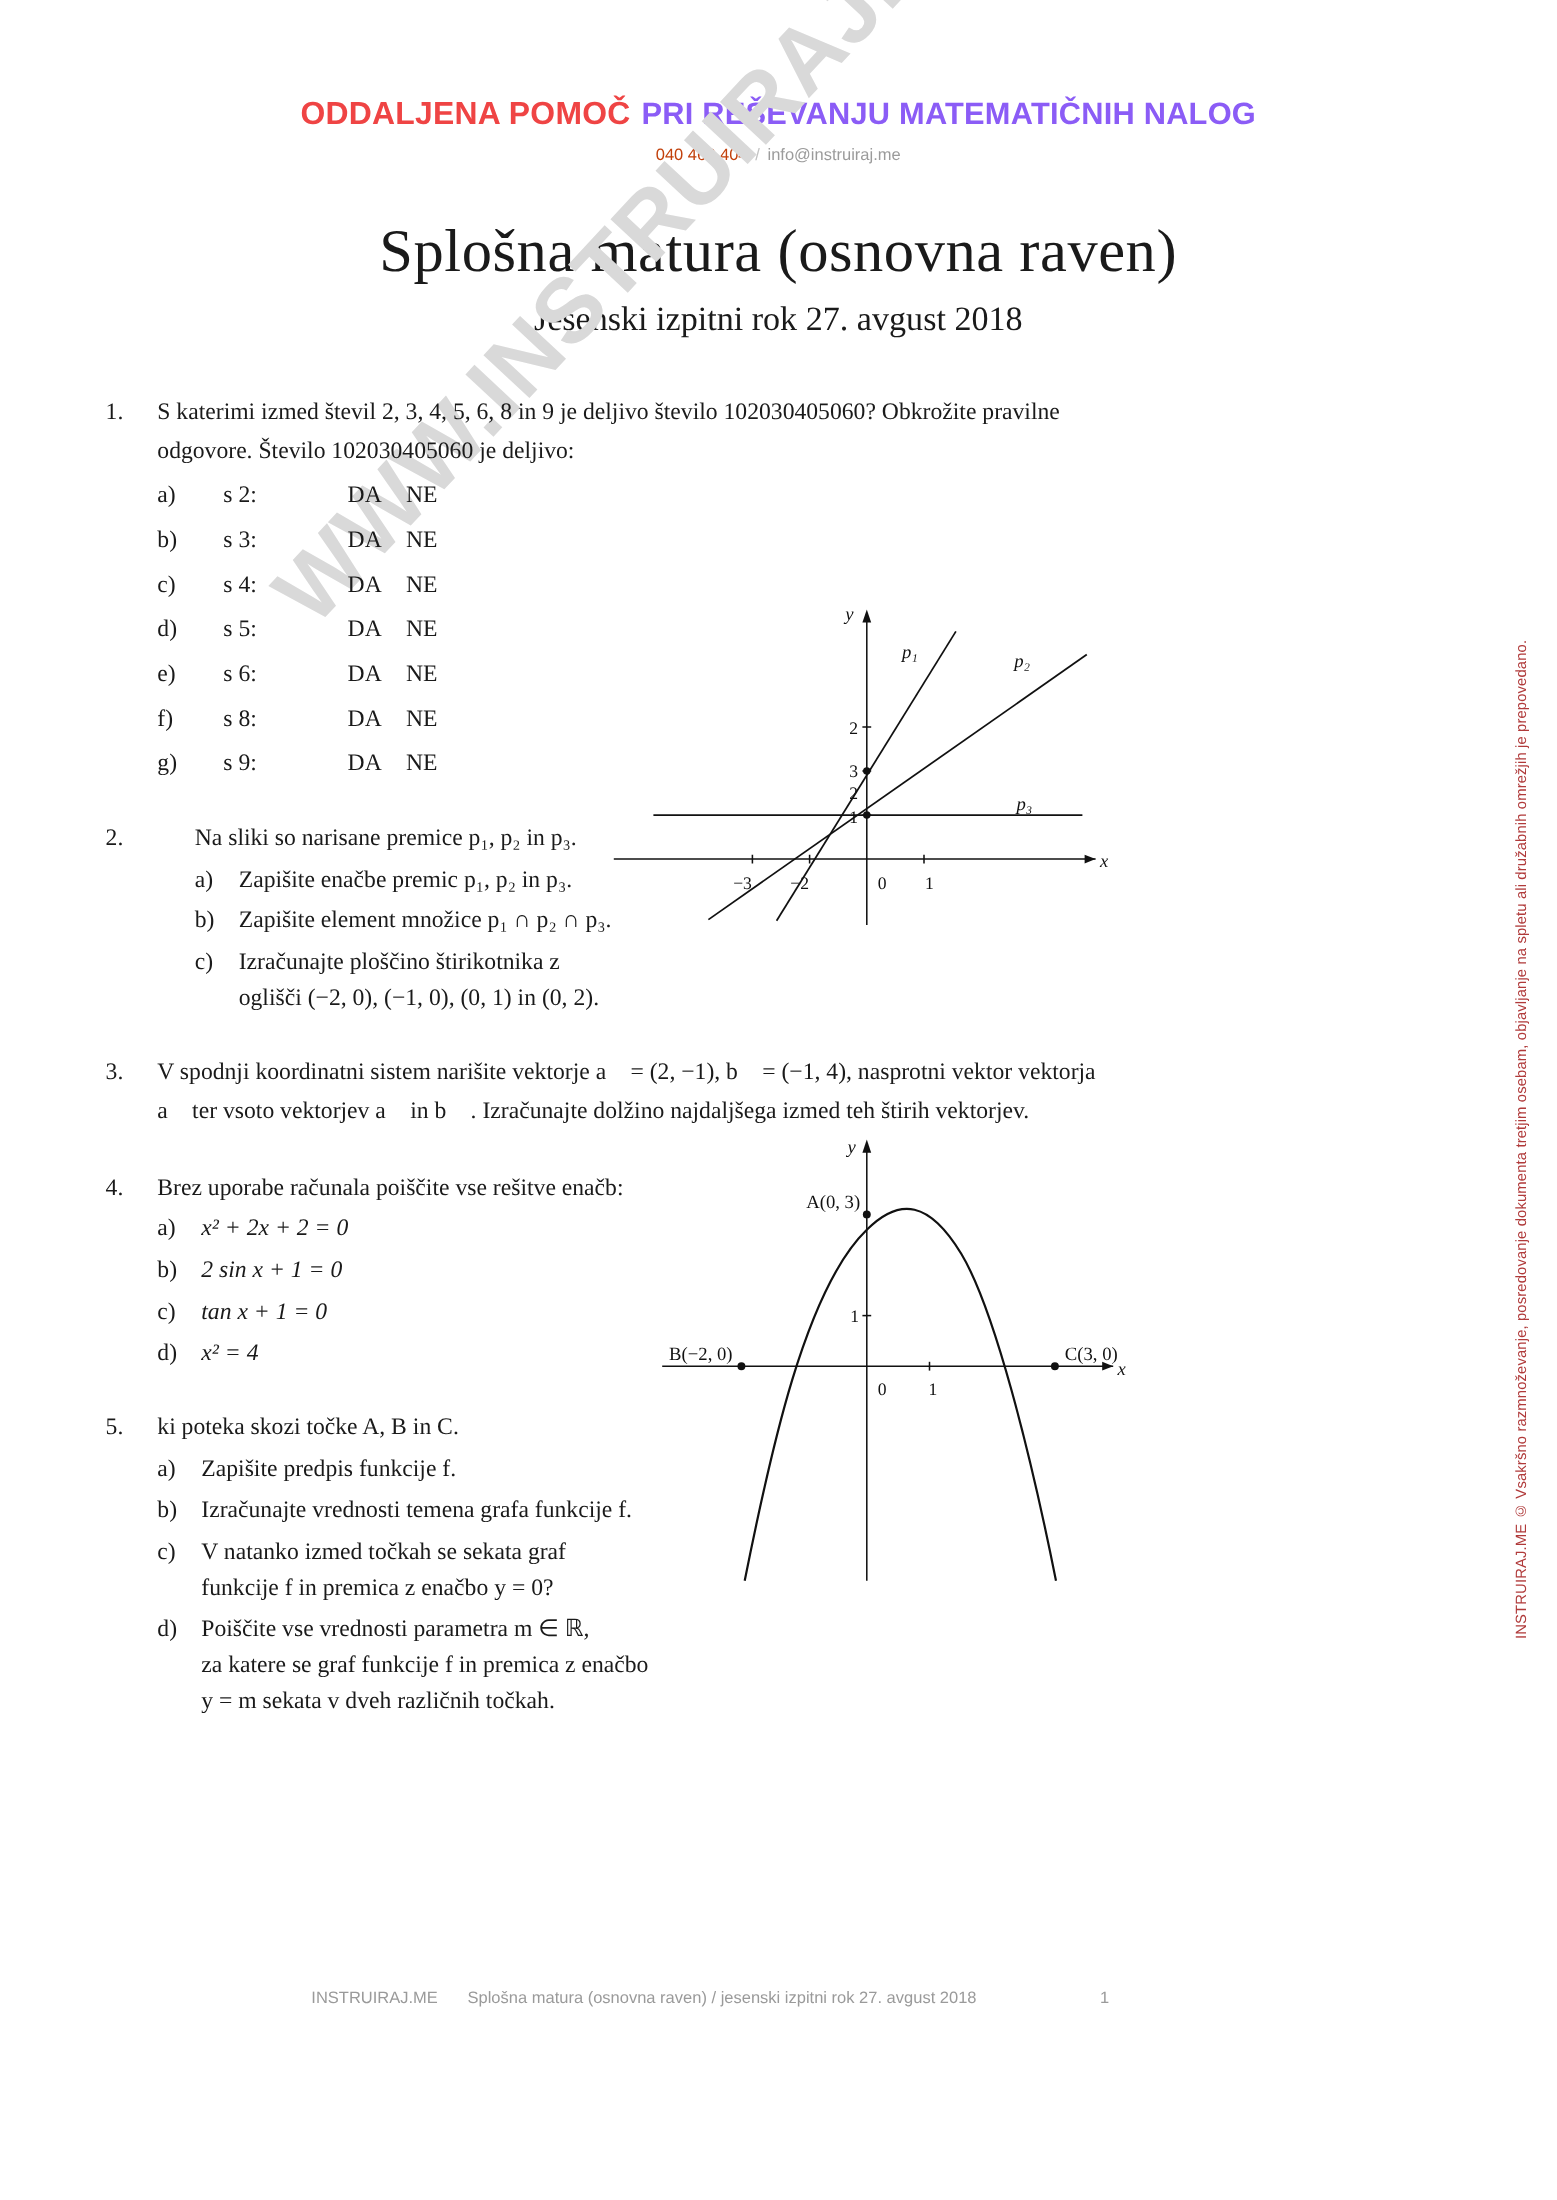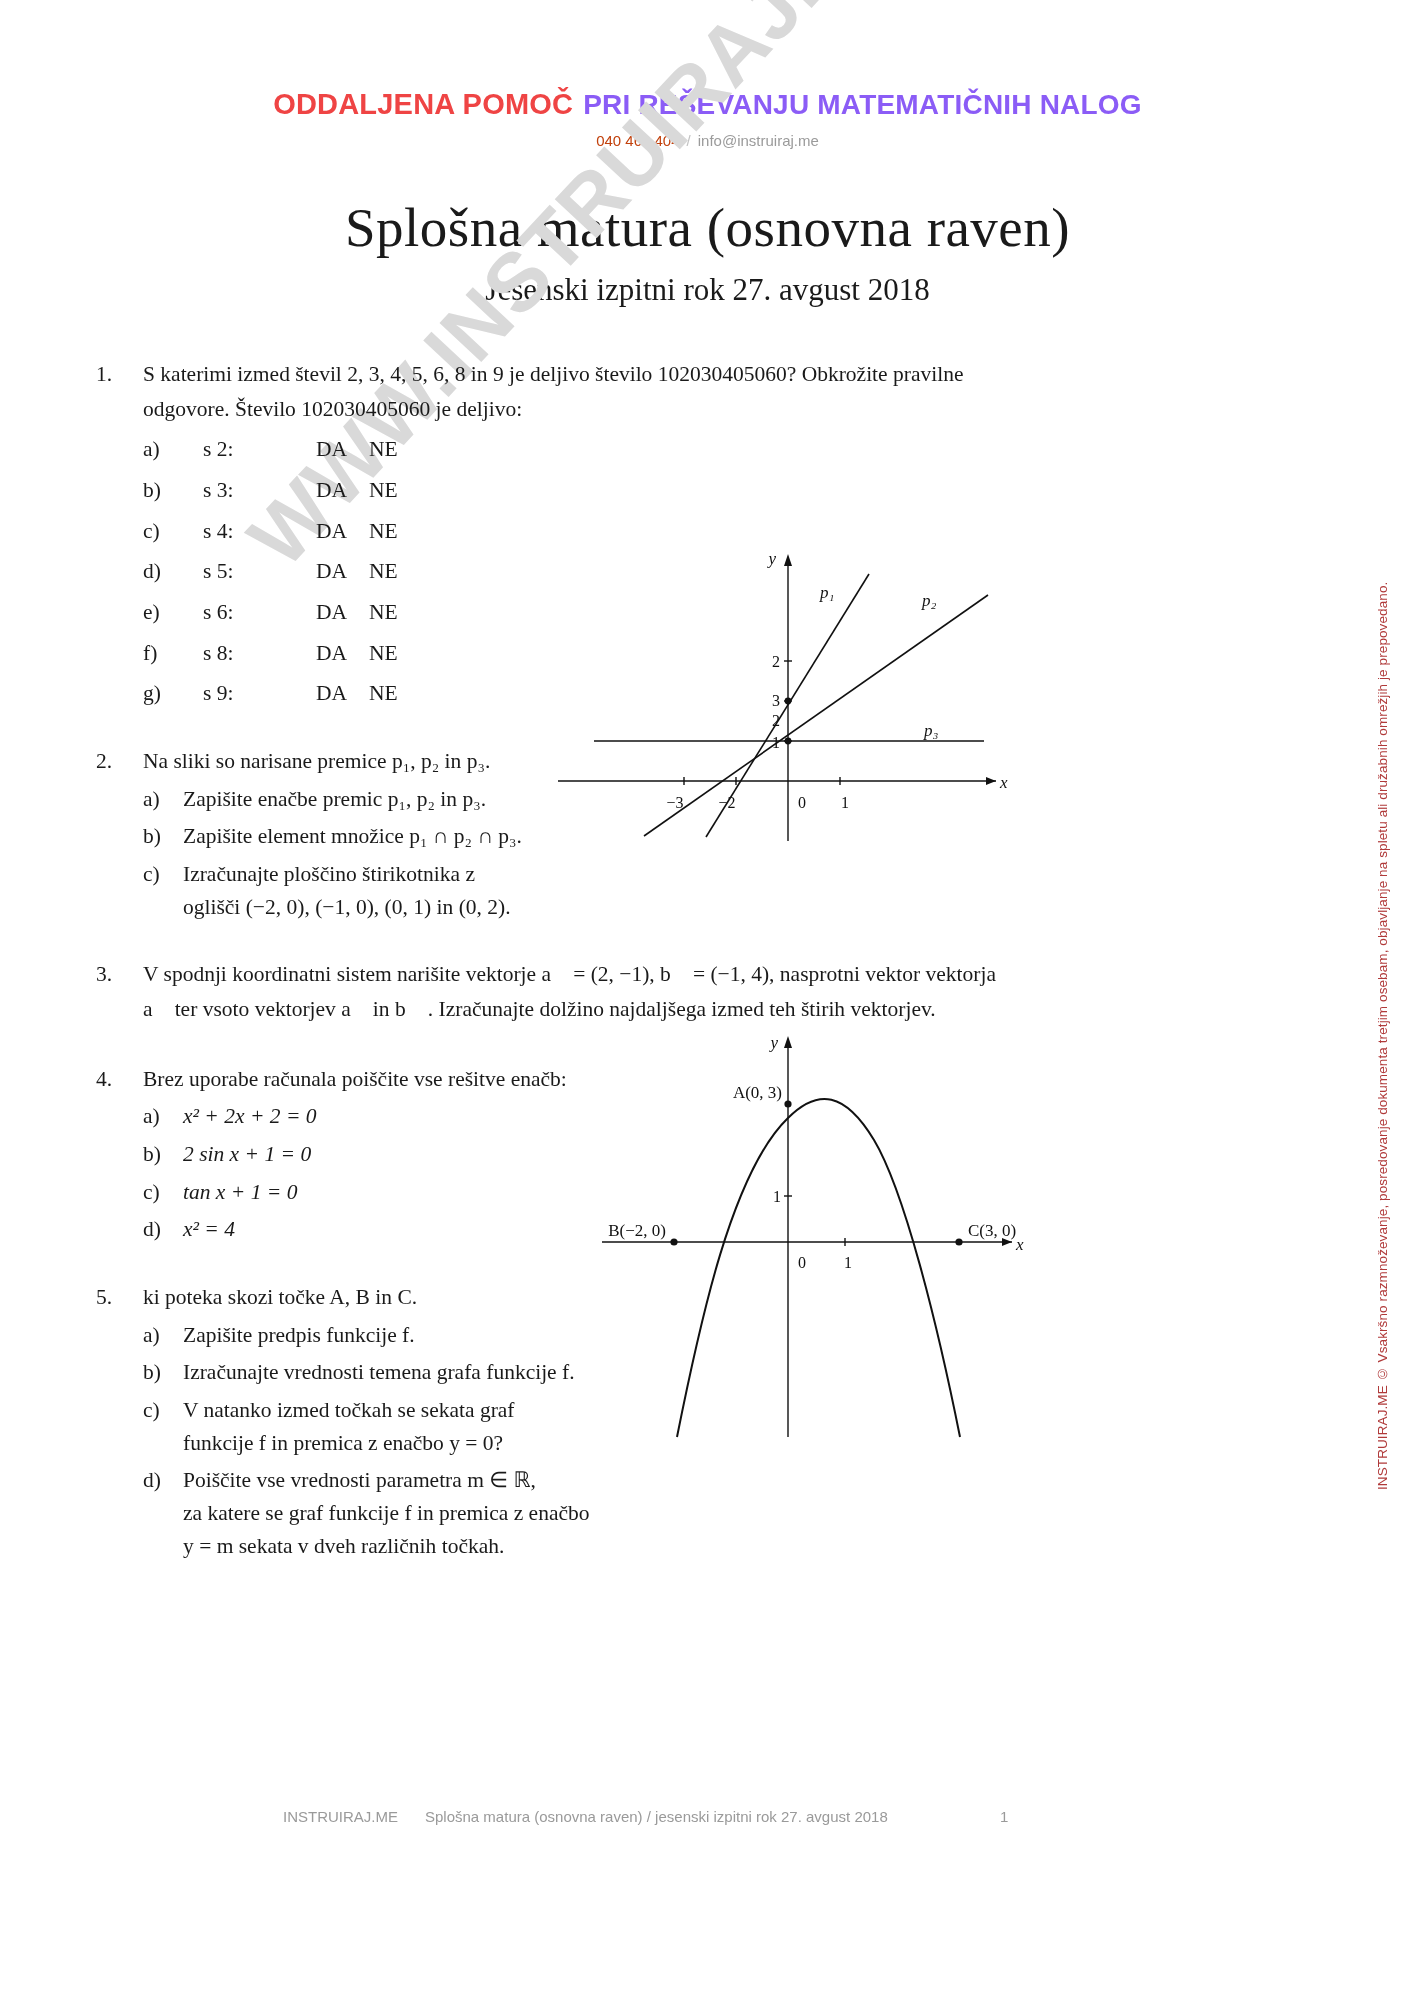--- a/index.html
+++ b/index.html
@@ -165,21 +165,21 @@
           <span class="dn-da">DA</span>
           <span class="dn-ne">NE</span>
         </div>
       </div>
     </div>
 
     <div class="gap"></div>
 
     <div class="q">
       <div class="q-num">2.</div>
-      <div class="q-body" style="max-width:470px;">
+      <div class="q-body" style="max-width:470px;margin-left:34px;">
         <p>Na sliki so narisane premice p₁, p₂ in p₃.</p>
         <div class="sub">
           <span class="sub-lbl">a)</span>
           <span class="sub-txt">Zapišite enačbe premic p₁, p₂ in p₃.</span>
         </div>
         <div class="sub">
           <span class="sub-lbl">b)</span>
           <span class="sub-txt">Zapišite element množice p₁ ∩ p₂ ∩ p₃.</span>
         </div>
         <div class="sub">

